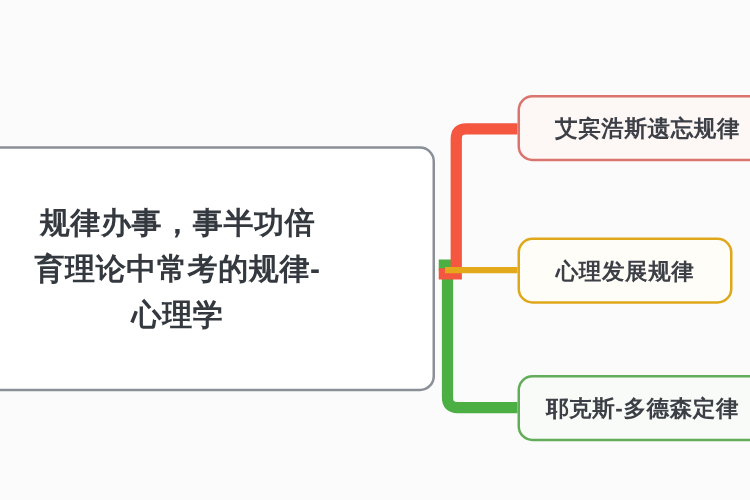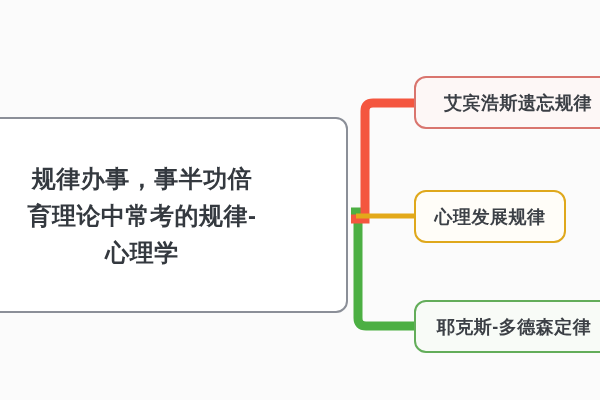--- a/index.html
+++ b/index.html
@@ -74,21 +74,21 @@
     letter-spacing: 0.5px;
   }
   #branch-node-0 {
     top: 76px;
     width: 208px;
     border-color: #d9756e;
     background: #fdf7f6;
   }
   #branch-node-1 {
     top: 190px;
-    width: 152px;
+    width: 172px;
     border-color: #dfa81c;
     background: #fffdf8;
   }
   #branch-node-2 {
     top: 300px;
     width: 200px;
     border-color: #63ad5a;
     background: #f8fbf7;
   }
 </style>

